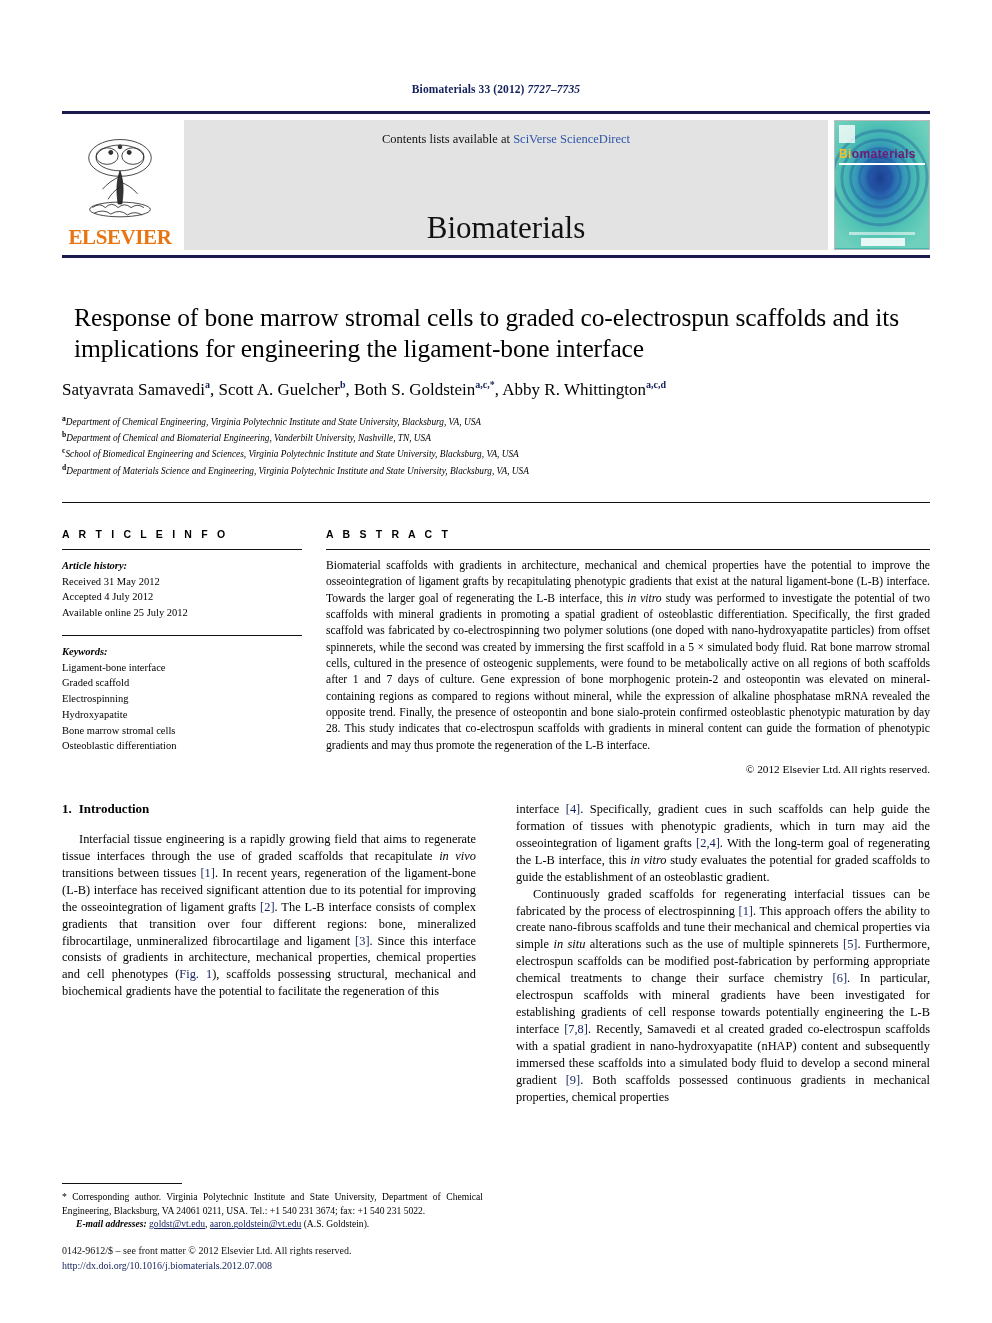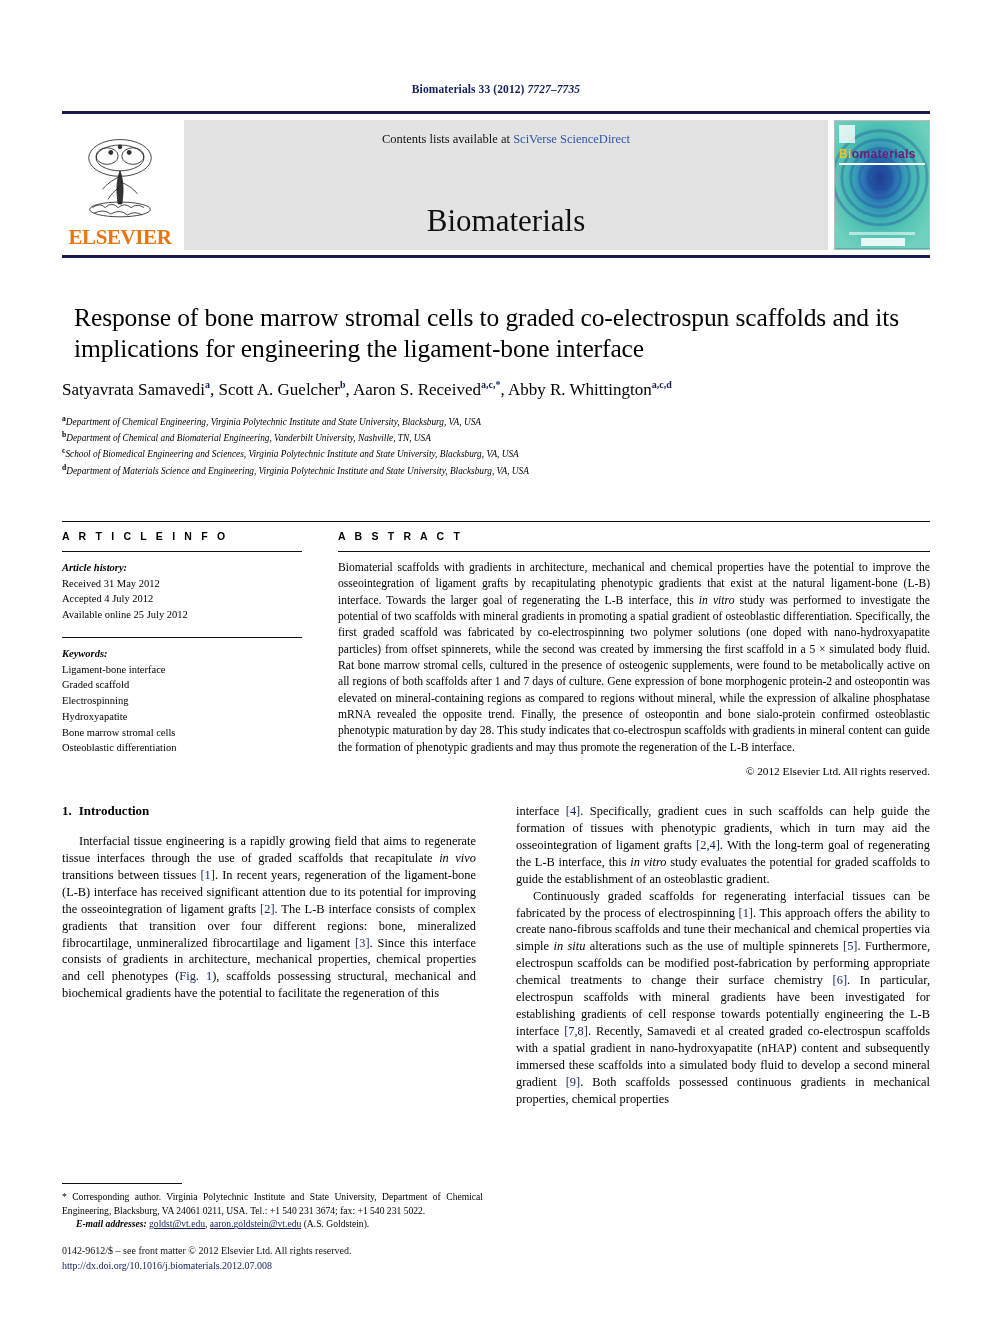--- a/index.html
+++ b/index.html
@@ -52,21 +52,21 @@
     line-height: 1;
     margin-top: 1px;
   }
   .journal-band {
     flex: 1 1 auto;
     background: #e3e3e3;
     display: flex;
     flex-direction: column;
     justify-content: space-between;
     align-items: center;
-    padding: 12px 10px 12px 10px;
+    padding: 12px 10px 5px 10px;
     min-height: 118px;
   }
   .contents-line { font-size: 12.5px; color: #111; }
   .contents-line a { color: #2d55a8; text-decoration: none; }
   .journal-name {
     font-size: 31px;
     font-family: "Liberation Serif", serif;
     color: #111;
     line-height: 1;
     margin: 6px 0 2px 0;
@@ -108,25 +108,25 @@
     margin: 0 0 14px 12px;
     letter-spacing: -0.1px;
   }
   .authors { font-size: 17px; line-height: 1.3; margin-bottom: 12px; }
   .authors sup { font-size: 10px; color: #13205c; font-weight: bold; }
   .affiliations { font-size: 9.3px; font-style: italic; line-height: 1.52; }
   .affiliations div sup { font-style: normal; font-weight: bold; font-size: 7.6px; }
 
   
   .info-abstract {
-    margin-top: 43px;
+    margin-top: 24px;
     border-top: 1.5px solid #111;
-    padding-top: 8px;
+    padding-top: 25px;
     display: flex;
-    gap: 36px;
+    gap: 24px;
   }
   .col-info { width: 240px; flex: 0 0 240px; }
   .col-abstract { flex: 1 1 auto; }
   .sec-head {
     font-family: "Liberation Sans", sans-serif;
     font-size: 10.5px;
     font-weight: bold;
     letter-spacing: 3.2px;
     margin-bottom: 9px;
   }
@@ -250,21 +250,21 @@
       <div class="cover-foot1"></div>
       <div class="cover-foot2"></div>
     </div>
   </div>
 
   <div class="title-block">
     <h1 class="article-title">Response of bone marrow stromal cells to graded co-electrospun scaffolds and its implications for engineering the ligament-bone interface</h1>
     <div class="authors">
       <span><span>Satyavrata Samavedi</span><sup>a</sup></span>,
       <span><span>Scott A. Guelcher</span><sup>b</sup></span>,
-      <span><span>Aaron S. Received</span><sup>a,c,*</sup></span>,
+      <span><span>Both S. Goldstein</span><sup>a,c,*</sup></span>,
       <span><span>Abby R. Whittington</span><sup>a,c,d</sup></span>
     </div>
     <div class="affiliations">
       <div><sup>a</sup><span>Department of Chemical Engineering, Virginia Polytechnic Institute and State University, Blacksburg, VA, USA</span></div>
       <div><sup>b</sup><span>Department of Chemical and Biomaterial Engineering, Vanderbilt University, Nashville, TN, USA</span></div>
       <div><sup>c</sup><span>School of Biomedical Engineering and Sciences, Virginia Polytechnic Institute and State University, Blacksburg, VA, USA</span></div>
       <div><sup>d</sup><span>Department of Materials Science and Engineering, Virginia Polytechnic Institute and State University, Blacksburg, VA, USA</span></div>
     </div>
   </div>
 

